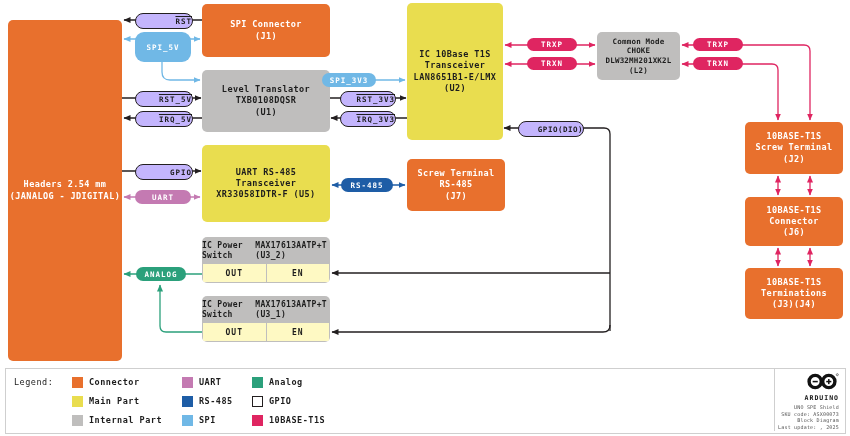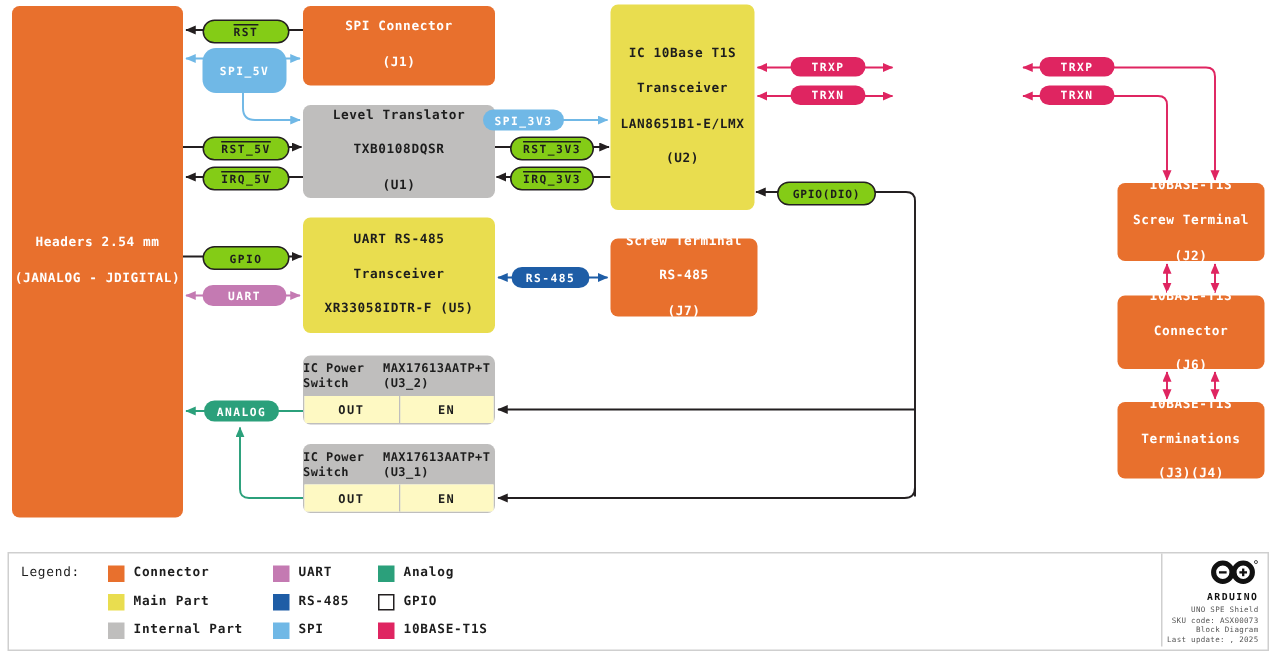--- a/index.html
+++ b/index.html
@@ -5,40 +5,40 @@
   html,body{margin:0;padding:0;background:#fff;}
   .canvas{
     position:relative;width:850px;height:436px;background:#ffffff;overflow:hidden;
     font-family:"DejaVu Sans Mono","Liberation Mono",monospace;
     -webkit-font-smoothing:antialiased;
   }
   svg.wires{position:absolute;left:0;top:0;z-index:1;}
   .blk{
     position:absolute;z-index:2;border-radius:5px;
     display:flex;flex-direction:column;align-items:center;justify-content:center;
-    font-weight:bold;text-align:center;letter-spacing:.4px;line-height:1.3;gap:12px;
+    font-weight:bold;text-align:center;letter-spacing:.4px;line-height:1.3;
   }
   .blk-orange{background:#E8702D;color:#fff;font-size:8.5px;}
   .blk-yellow{background:#E9DD4F;color:#1d1d1d;font-size:8.5px;}
   .blk-gray{background:#BFBEBD;color:#1d1d1d;font-size:8.5px;}
   .blk-l2{font-size:7.5px;letter-spacing:.2px;}
   .psw{
     position:absolute;z-index:2;background:#BFBEBD;border-radius:5px;overflow:hidden;
     font-weight:bold;color:#1d1d1d;
   }
   .psw-head{height:27px;display:flex;flex-direction:row;align-items:center;justify-content:center;
     font-size:8px;line-height:1.25;letter-spacing:.3px;}
   .psw-row{display:flex;height:18px;margin:0 1px 1px 1px;background:#fff;}
   .psw-cell{flex:1;display:flex;align-items:center;justify-content:center;font-size:8px;letter-spacing:1px;background:#fef9c3;}
   .psw-cell:first-child{border-right:1.5px solid #BFBEBD;}
   .pill{
     position:absolute;z-index:3;display:flex;align-items:center;justify-content:center;
     border-radius:9px;font-weight:bold;font-size:7.5px;letter-spacing:1px;white-space:nowrap;
   }
-  .pill-white{background:#84cc16;border:1.5px solid #231F20;color:#1d1d1d;}
+  .pill-white{background:#c4b5fd;border:1.5px solid #231F20;color:#1d1d1d;justify-content:flex-end;}
   .pill-blue{background:#70B8E6;color:#fff;}
   .pill-dblue{background:#1E5DA6;color:#fff;}
   .pill-plum{background:#C47AB2;color:#fff;}
   .pill-green{background:#2BA07B;color:#fff;}
   .pill-crimson{background:#DF2561;color:#fff;}
   .ovl{text-decoration:overline;text-decoration-thickness:1px;}
   .legend{
     position:absolute;left:5px;top:368px;width:839px;height:64px;z-index:2;
     border:1px solid #cfcfcf;background:#fff;
   }
@@ -109,21 +109,21 @@
       <path d="M810,176 V195" marker-start="url(#m-crimson)" marker-end="url(#m-crimson)"></path>
       <path d="M778,248 V266" marker-start="url(#m-crimson)" marker-end="url(#m-crimson)"></path>
       <path d="M810,248 V266" marker-start="url(#m-crimson)" marker-end="url(#m-crimson)"></path>
     </g>
     <g stroke="#2BA07B" stroke-width="1.3" fill="none">
       <path d="M202,274 H124" marker-end="url(#m-green)"></path>
       <path d="M202,332 H166 Q160,332 160,326 V285" marker-end="url(#m-green)"></path>
     </g>
   </svg>
 
-  <div class="blk blk-orange" style="left:8px;top:4px;width:114px;height:341px;">
+  <div class="blk blk-orange" style="left:8px;top:20px;width:114px;height:341px;">
     <div>Headers 2.54 mm</div>
     <div>(JANALOG - JDIGITAL)</div>
   </div>
 
   <div class="blk blk-orange" style="left:202px;top:4px;width:128px;height:53px;">
     <div>SPI Connector</div>
     <div>(J1)</div>
   </div>
 
   <div class="blk blk-gray" style="left:202px;top:70px;width:128px;height:62px;">
@@ -132,20 +132,26 @@
     <div>(U1)</div>
   </div>
 
   <div class="blk blk-yellow" style="left:407px;top:3px;width:96px;height:137px;">
     <div>IC 10Base T1S</div>
     <div>Transceiver</div>
     <div>LAN8651B1-E/LMX</div>
     <div>(U2)</div>
   </div>
 
+  <div class="blk blk-gray blk-l2" style="left:597px;top:32px;width:83px;height:48px;">
+    <div>Common Mode</div>
+    <div>CHOKE</div>
+    <div>DLW32MH201XK2L</div>
+    <div>(L2)</div>
+  </div>
 
   <div class="blk blk-yellow" style="left:202px;top:145px;width:128px;height:77px;">
     <div>UART RS-485</div>
     <div>Transceiver</div>
     <div>XR33058IDTR-F (U5)</div>
   </div>
 
   <div class="blk blk-orange" style="left:407px;top:159px;width:98px;height:52px;">
     <div>Screw Terminal</div>
     <div>RS-485</div>

